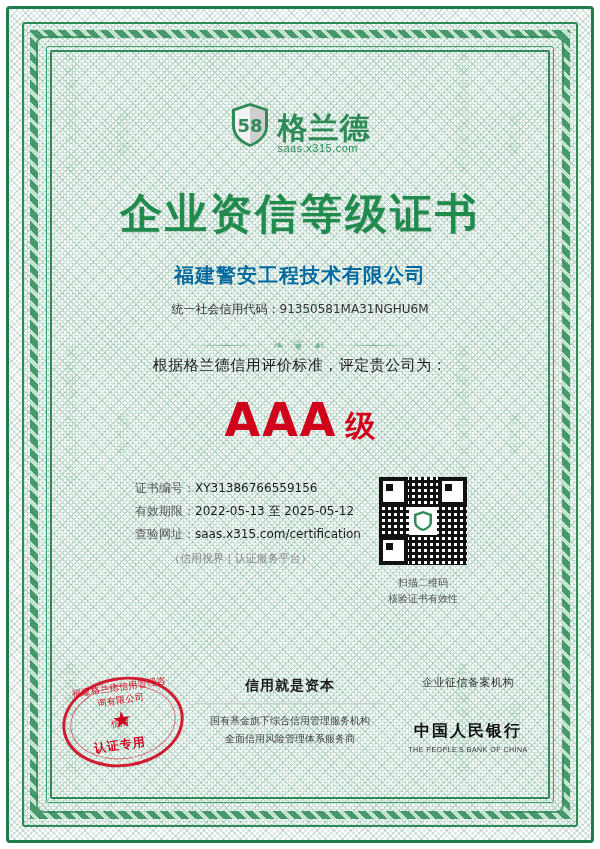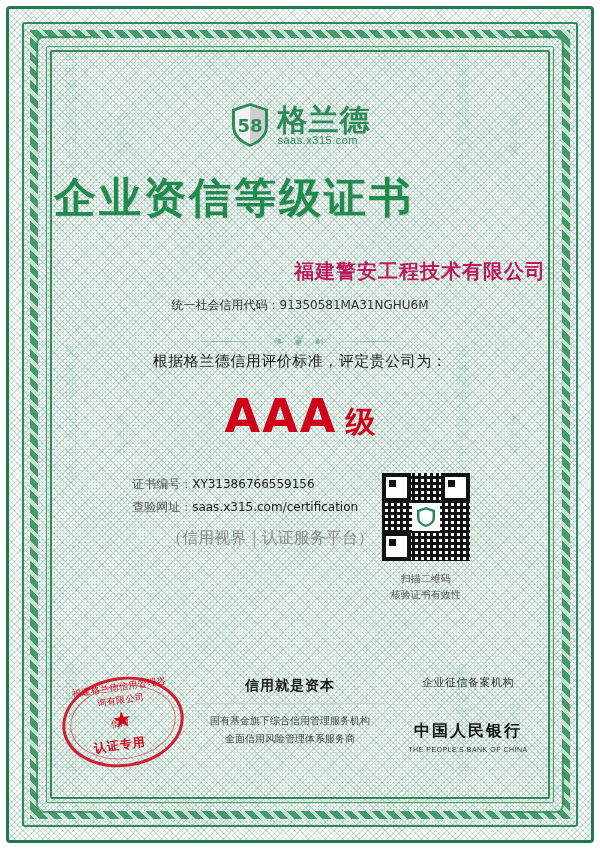--- a/index.html
+++ b/index.html
@@ -108,56 +108,56 @@
   .logo-row {
     display: flex;
     align-items: center;
     justify-content: center;
     gap: 8px;
     margin-top: 48px;
   }
   .shield {
     position: relative;
     width: 40px;
-    height: 46px;
+    height: 62px;
   }
   .shield svg { display: block; }
   .logo-text { text-align: left; line-height: 1; }
   .logo-name {
     font-size: 30px;
     font-weight: bold;
     color: #2e8b57;
     letter-spacing: 1px;
     font-family: "DejaVu Sans", sans-serif;
   }
   .logo-url {
     font-size: 11px;
     color: #2e8b57;
     letter-spacing: .5px;
     font-family: "Liberation Sans", sans-serif;
   }
 
   
   .main-title {
     margin-top: 22px;
-    text-align: left;
+    text-align: center;
     font-size: 42px;
     font-weight: bold;
     color: #1f8b4d;
     letter-spacing: 3px;
     font-family: "DejaVu Sans", sans-serif;
     text-shadow: 1px 1px 0 rgba(0,0,0,0.12);
   }
 
   .company-name {
-    margin-top: 32px;
-    text-align: right;
+    margin-top: 20px;
+    text-align: center;
     font-size: 20px;
     font-weight: bold;
-    color: #be185d;
+    color: #0369a1;
     letter-spacing: 1px;
     font-family: "DejaVu Sans", sans-serif;
   }
   .credit-code {
     margin-top: 12px;
     text-align: center;
     font-size: 12px;
     color: #333;
     font-family: "DejaVu Sans", sans-serif;
   }
@@ -218,21 +218,21 @@
     color: #2b2b2b;
     line-height: 1.9;
     font-family: "DejaVu Sans", sans-serif;
     min-width: 236px;
   }
   .details .row { white-space: nowrap; }
   .details .label { color: #555; }
   .details .value { color: #1b1b1b; }
   .details .note {
     color: #8a8a8a;
-    font-size: 16px;
+    font-size: 11px;
     margin-top: 4px;
     padding-left: 34px;
   }
 
   .qr-wrap { text-align: center; width: 104px; }
   .qr {
     width: 88px;
     height: 88px;
     margin: 0 auto;
     position: relative;
@@ -476,20 +476,23 @@
     <div class="statement">根据格兰德信用评价标准，评定贵公司为：</div>
 
     <div class="grade">
       <span class="aaa">AAA</span><span class="ji">级</span>
     </div>
 
     <div class="details-block">
       <div class="details">
         <div class="row">
           <span class="label">证书编号：</span><span class="value">XY31386766559156</span>
+        </div>
+        <div class="row">
+          <span class="label">有效期限：</span><span class="value">2022-05-13 至 2025-05-12</span>
         </div>
         <div class="row">
           <span class="label">查验网址：</span><span class="value">saas.x315.com/certification</span>
         </div>
         <div class="note">（信用视界｜认证服务平台）</div>
       </div>
 
       <div class="qr-wrap">
         <div class="qr">
           <span class="qr-eye tl"></span>

